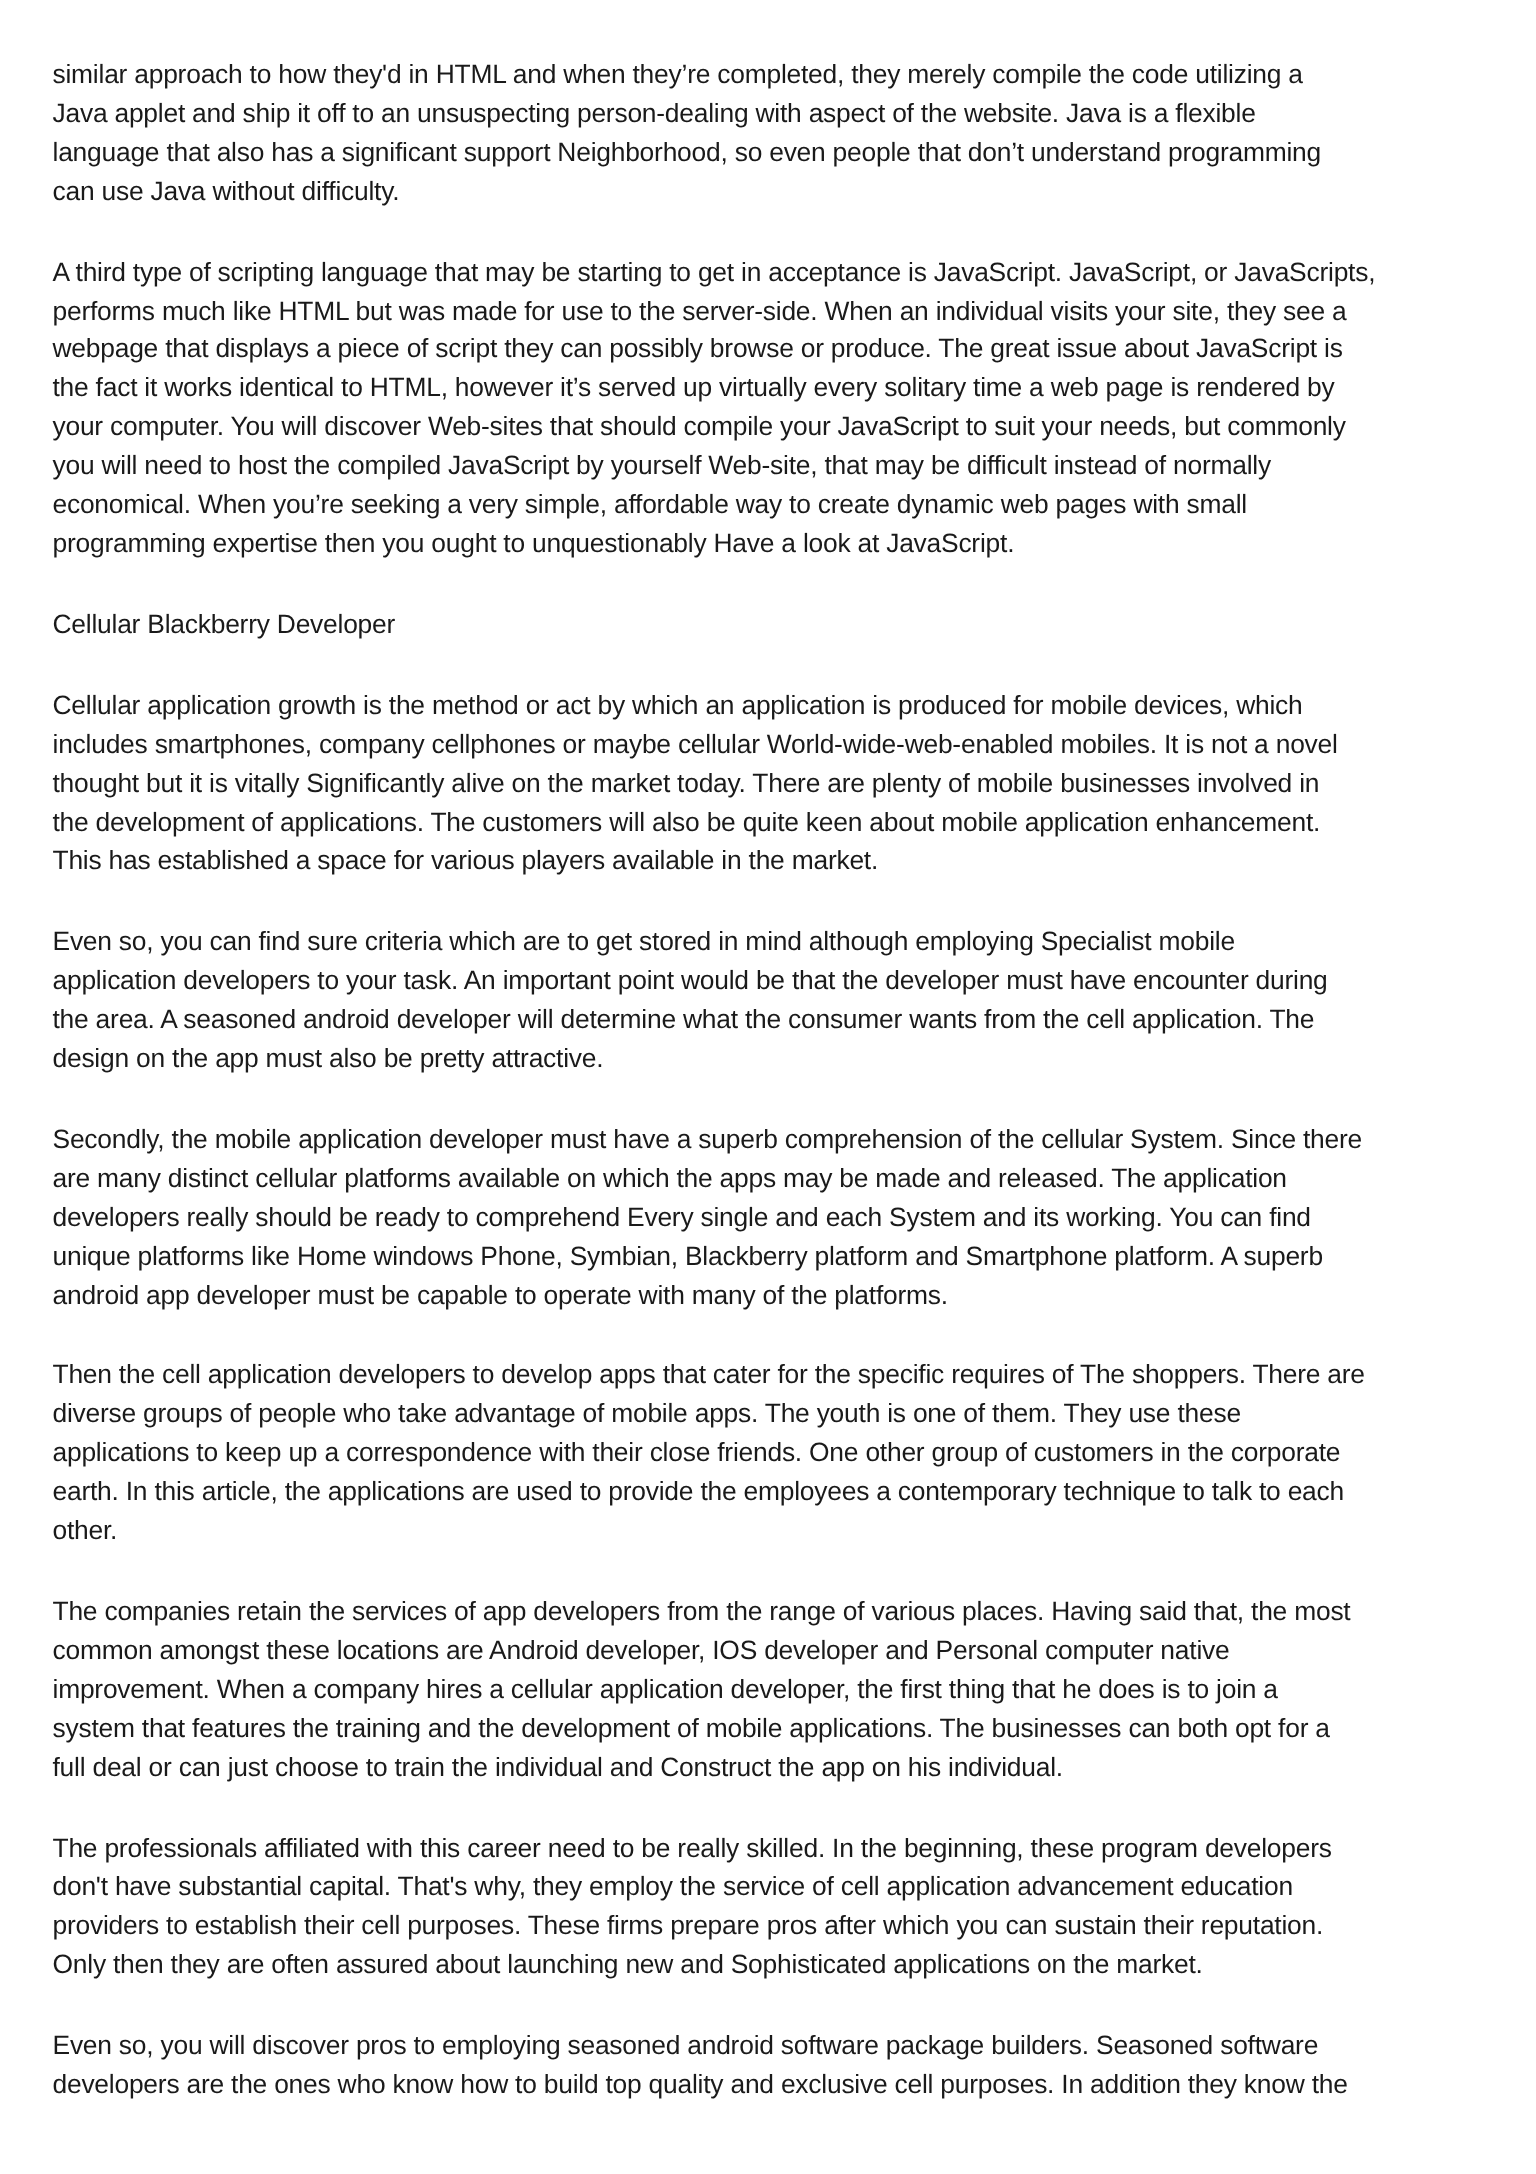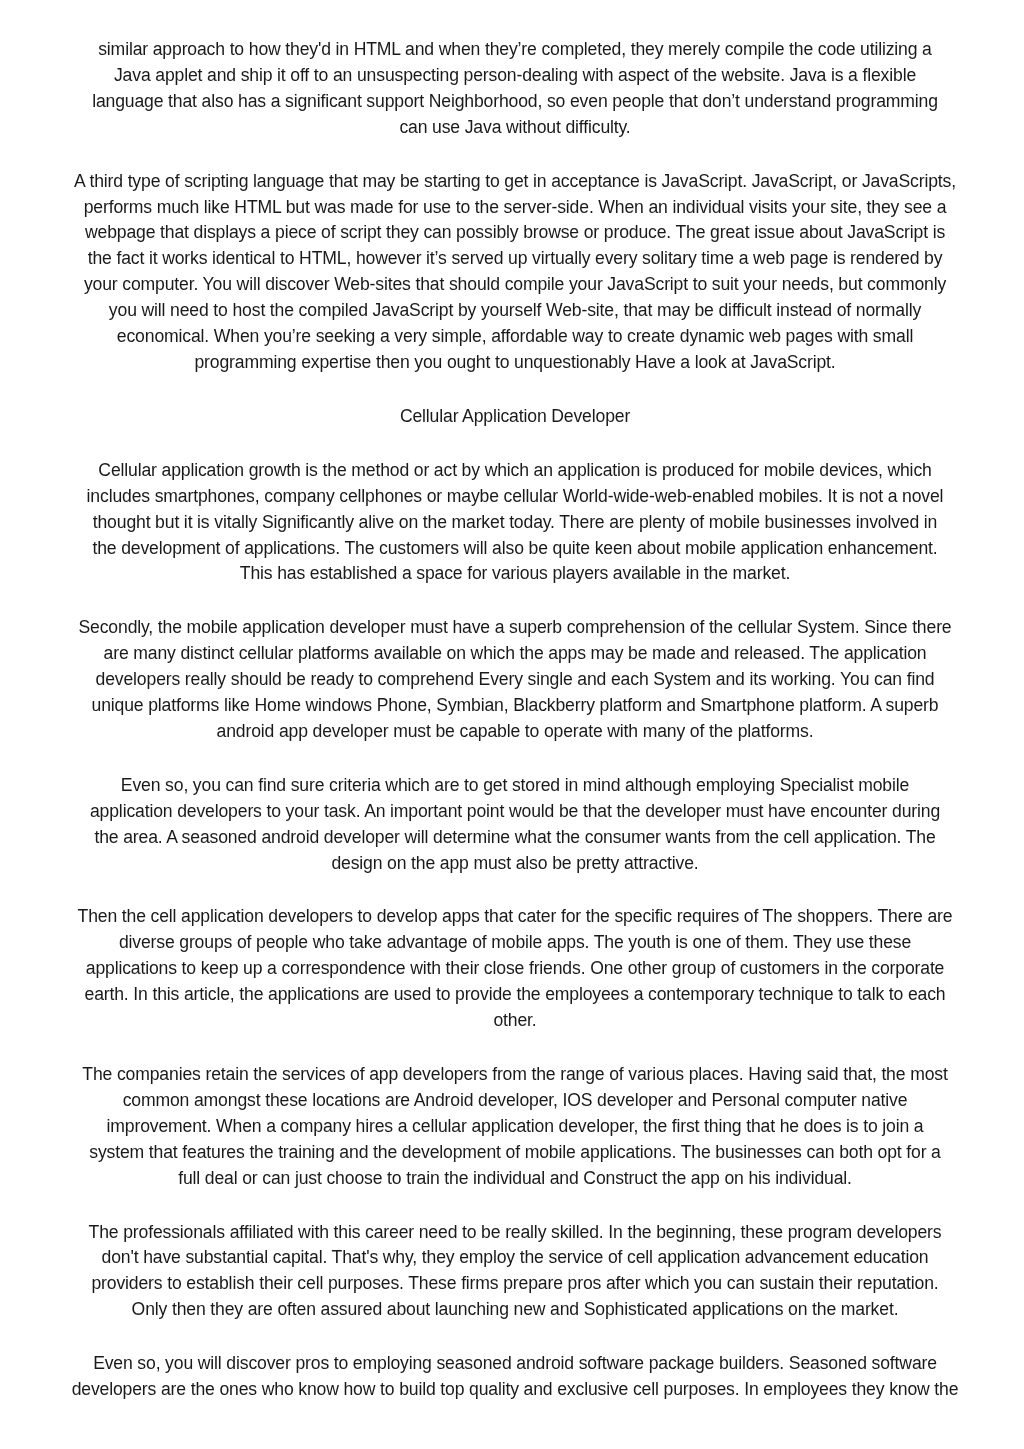--- a/index.html
+++ b/index.html
@@ -16,21 +16,20 @@
     .page {
       position: absolute;
       left: 35px;
       top: 37px;
       width: 960px;
       color: #1a1a1a;
       font-family: "Liberation Sans", sans-serif;
       font-size: 17.6px;
       line-height: 25.9px;
       letter-spacing: -0.15px;
-      text-align: center;
     }
     .page p {
       margin: 0 0 28px 0;
       white-space: pre-line;
     }
   </style>
 </head>
 <body>
 
 <div class="page">
@@ -39,44 +38,44 @@
 language that also has a significant support Neighborhood, so even people that don’t understand programming
 can use Java without difficulty.</p>
   <p>A third type of scripting language that may be starting to get in acceptance is JavaScript. JavaScript, or JavaScripts,
 performs much like HTML but was made for use to the server-side. When an individual visits your site, they see a
 webpage that displays a piece of script they can possibly browse or produce. The great issue about JavaScript is
 the fact it works identical to HTML, however it’s served up virtually every solitary time a web page is rendered by
 your computer. You will discover Web-sites that should compile your JavaScript to suit your needs, but commonly
 you will need to host the compiled JavaScript by yourself Web-site, that may be difficult instead of normally
 economical. When you’re seeking a very simple, affordable way to create dynamic web pages with small
 programming expertise then you ought to unquestionably Have a look at JavaScript.</p>
-  <p>Cellular Application Developer</p>
+  <p>Cellular Blackberry Developer</p>
   <p>Cellular application growth is the method or act by which an application is produced for mobile devices, which
 includes smartphones, company cellphones or maybe cellular World-wide-web-enabled mobiles. It is not a novel
 thought but it is vitally Significantly alive on the market today. There are plenty of mobile businesses involved in
 the development of applications. The customers will also be quite keen about mobile application enhancement.
 This has established a space for various players available in the market.</p>
+  <p>Even so, you can find sure criteria which are to get stored in mind although employing Specialist mobile
+application developers to your task. An important point would be that the developer must have encounter during
+the area. A seasoned android developer will determine what the consumer wants from the cell application. The
+design on the app must also be pretty attractive.</p>
   <p>Secondly, the mobile application developer must have a superb comprehension of the cellular System. Since there
 are many distinct cellular platforms available on which the apps may be made and released. The application
 developers really should be ready to comprehend Every single and each System and its working. You can find
 unique platforms like Home windows Phone, Symbian, Blackberry platform and Smartphone platform. A superb
 android app developer must be capable to operate with many of the platforms.</p>
-  <p>Even so, you can find sure criteria which are to get stored in mind although employing Specialist mobile
-application developers to your task. An important point would be that the developer must have encounter during
-the area. A seasoned android developer will determine what the consumer wants from the cell application. The
-design on the app must also be pretty attractive.</p>
   <p>Then the cell application developers to develop apps that cater for the specific requires of The shoppers. There are
 diverse groups of people who take advantage of mobile apps. The youth is one of them. They use these
 applications to keep up a correspondence with their close friends. One other group of customers in the corporate
 earth. In this article, the applications are used to provide the employees a contemporary technique to talk to each
 other.</p>
   <p>The companies retain the services of app developers from the range of various places. Having said that, the most
 common amongst these locations are Android developer, IOS developer and Personal computer native
 improvement. When a company hires a cellular application developer, the first thing that he does is to join a
 system that features the training and the development of mobile applications. The businesses can both opt for a
 full deal or can just choose to train the individual and Construct the app on his individual.</p>
   <p>The professionals affiliated with this career need to be really skilled. In the beginning, these program developers
 don't have substantial capital. That's why, they employ the service of cell application advancement education
 providers to establish their cell purposes. These firms prepare pros after which you can sustain their reputation.
 Only then they are often assured about launching new and Sophisticated applications on the market.</p>
   <p>Even so, you will discover pros to employing seasoned android software package builders. Seasoned software
-developers are the ones who know how to build top quality and exclusive cell purposes. In employees they know the</p>
+developers are the ones who know how to build top quality and exclusive cell purposes. In addition they know the</p>
 </div>
 
 </body></html>

